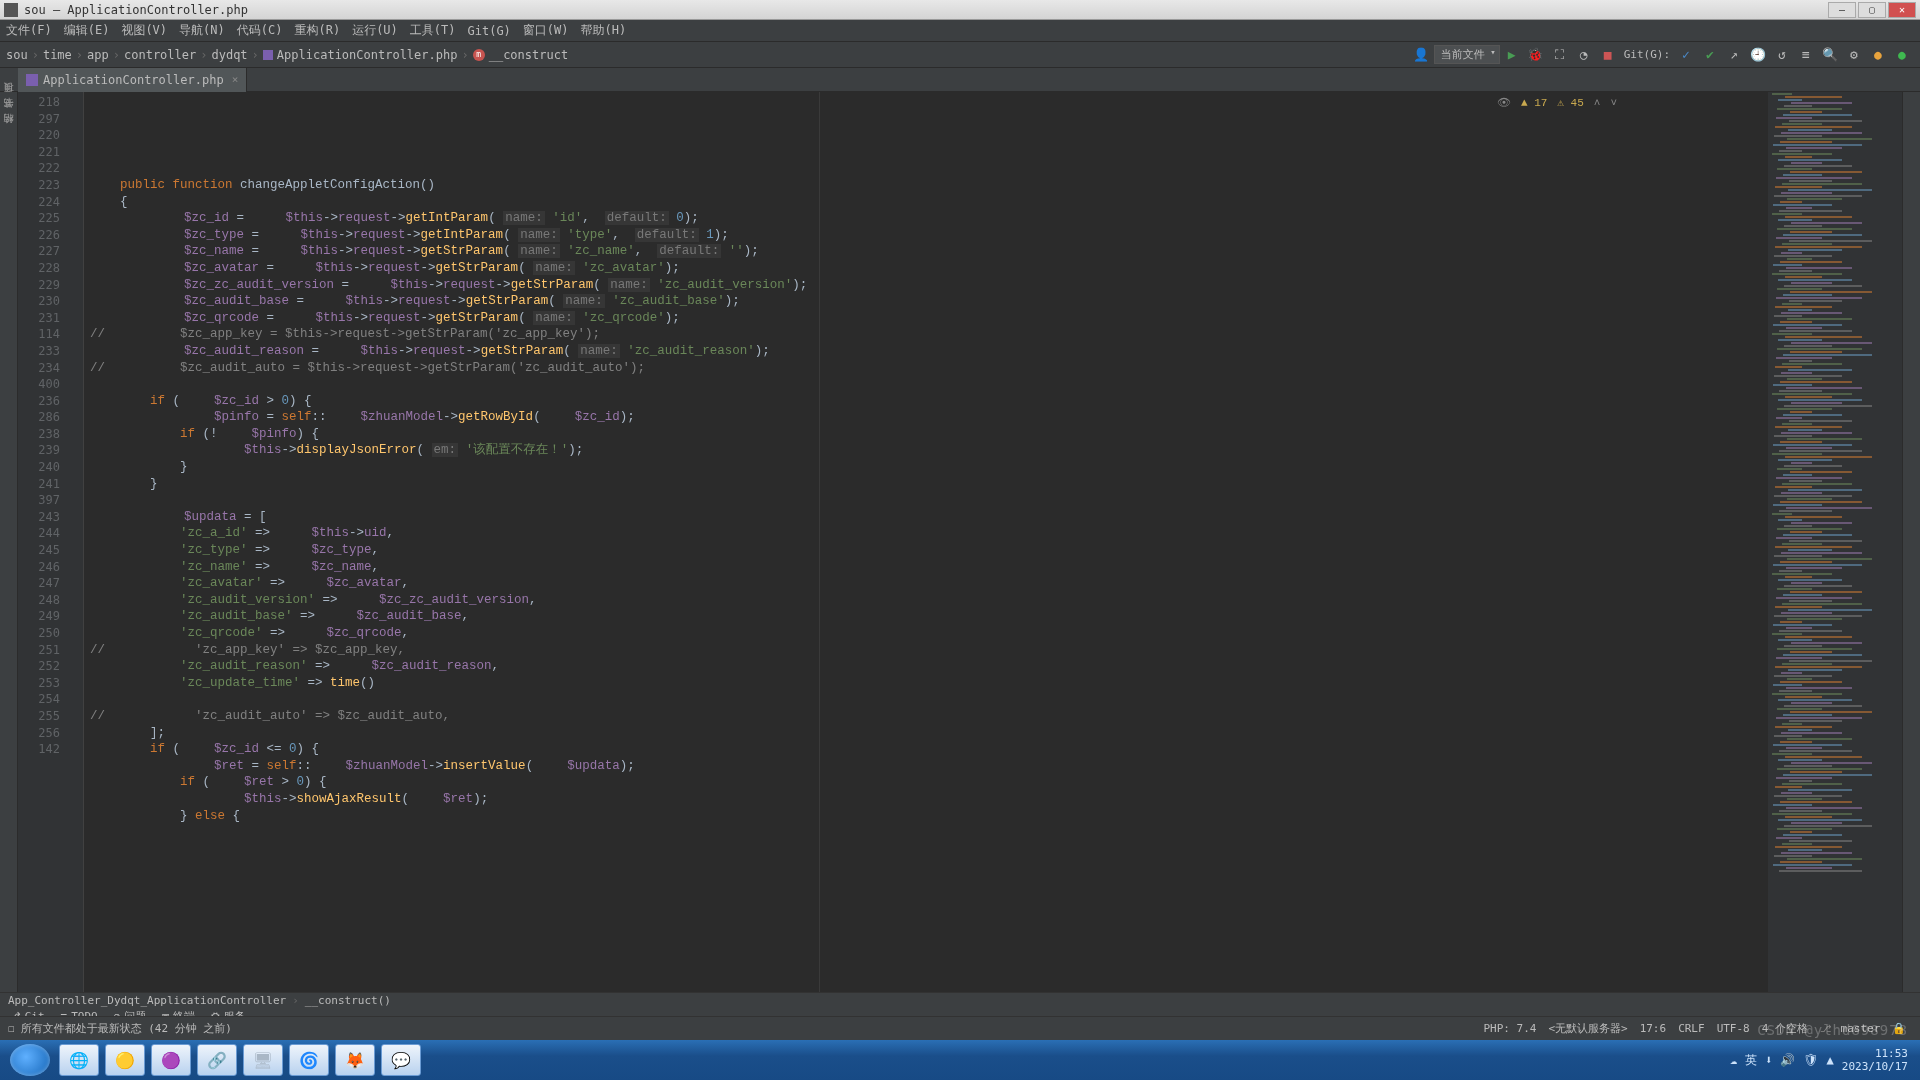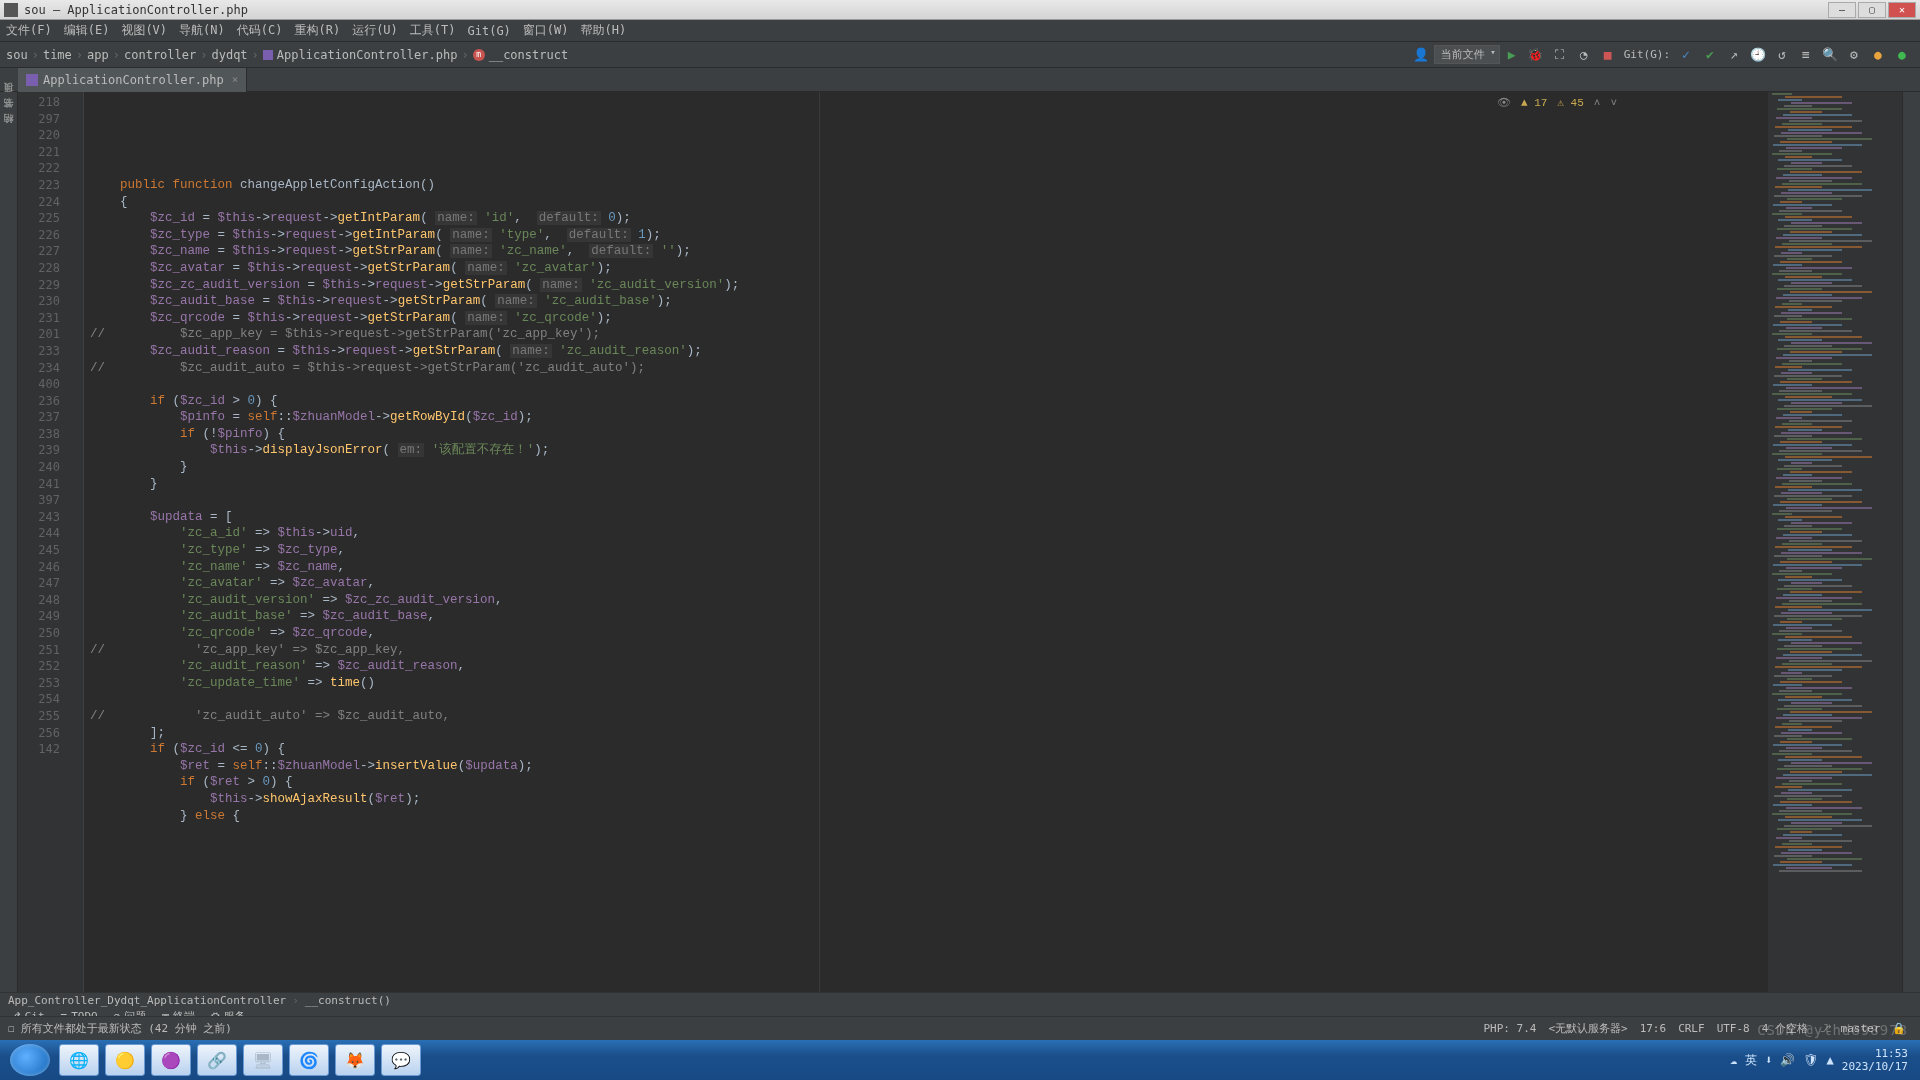--- a/index.html
+++ b/index.html
@@ -46,21 +46,21 @@
 .minimap{ width:135px; background:#313335; border-left:1px solid #2b2b2b; position:relative; overflow:hidden;}
 .minimap .mm-line{ height:2px; margin:1px 6px; opacity:.55;}
 .mm-a{ background:#6a8759;} .mm-b{ background:#9876aa;} .mm-c{ background:#cc7832;} .mm-d{ background:#808080;} .mm-e{ background:#6897bb;}
 
 .hud{ position:absolute; top:3px; right:150px; display:flex; align-items:center; gap:10px; color:#999; font-size:11px;}
 .hud .eye{ color:#888;}
 .hud .warn{ color:#c9a94f;}
 .hud .up,.hud .dn{ color:#888; font-size:11px;}
 
 
-.kw{ color:#cc7832;} .fn{ color:#ffc66d;} .var{ color:#9876aa;} .prop{ color:#9876aa;}
+.kw{ color:#cc7832;} .fn{ color:#ffc66d;} .var{ color:#9876aa;margin-left:34px;} .prop{ color:#9876aa;}
 .str{ color:#6a8759;} .num{ color:#6897bb;} .cmt{ color:#808080;}
 .hint{ color:#787878; background:#363636; padding:0 2px; font-style:normal;}
 
 .statusbar1{ position:absolute; left:0; right:0; bottom:40px; height:16px; background:#3c3f41; border-top:1px solid #323232; color:#bbb; font-size:11px; display:flex; align-items:center; padding:0 8px;}
 .statusbar1 .sep{ color:#666; margin:0 6px;}
 .toolwin{ position:absolute; left:0; right:0; bottom:24px; height:16px; background:#3c3f41; color:#bbb; font-size:11px; display:flex; align-items:center;}
 .toolwin .tw{ margin:0 8px; display:flex; align-items:center; gap:4px;}
 .statusbar2{ position:absolute; left:0; right:0; bottom:0; height:24px; background:#3c3f41; border-top:1px solid #323232; color:#bbb; font-size:11px; display:flex; align-items:center; padding:0 8px;}
 .statusbar2 .spacer{flex:1;}
 .statusbar2 .chip{ margin:0 6px;}
@@ -177,26 +177,26 @@
       <div class="ln">222</div>
       <div class="ln">223</div>
       <div class="ln">224</div>
       <div class="ln">225</div>
       <div class="ln">226</div>
       <div class="ln">227</div>
       <div class="ln">228</div>
       <div class="ln">229</div>
       <div class="ln">230</div>
       <div class="ln">231</div>
-      <div class="ln">201</div>
+      <div class="ln">114</div>
       <div class="ln">233</div>
       <div class="ln">234</div>
       <div class="ln">400</div>
       <div class="ln">236</div>
-      <div class="ln">237</div>
+      <div class="ln">286</div>
       <div class="ln">238</div>
       <div class="ln">239</div>
       <div class="ln">240</div>
       <div class="ln">241</div>
       <div class="ln">397</div>
       <div class="ln">243</div>
       <div class="ln">244</div>
       <div class="ln">245</div>
       <div class="ln">246</div>
       <div class="ln">247</div>

